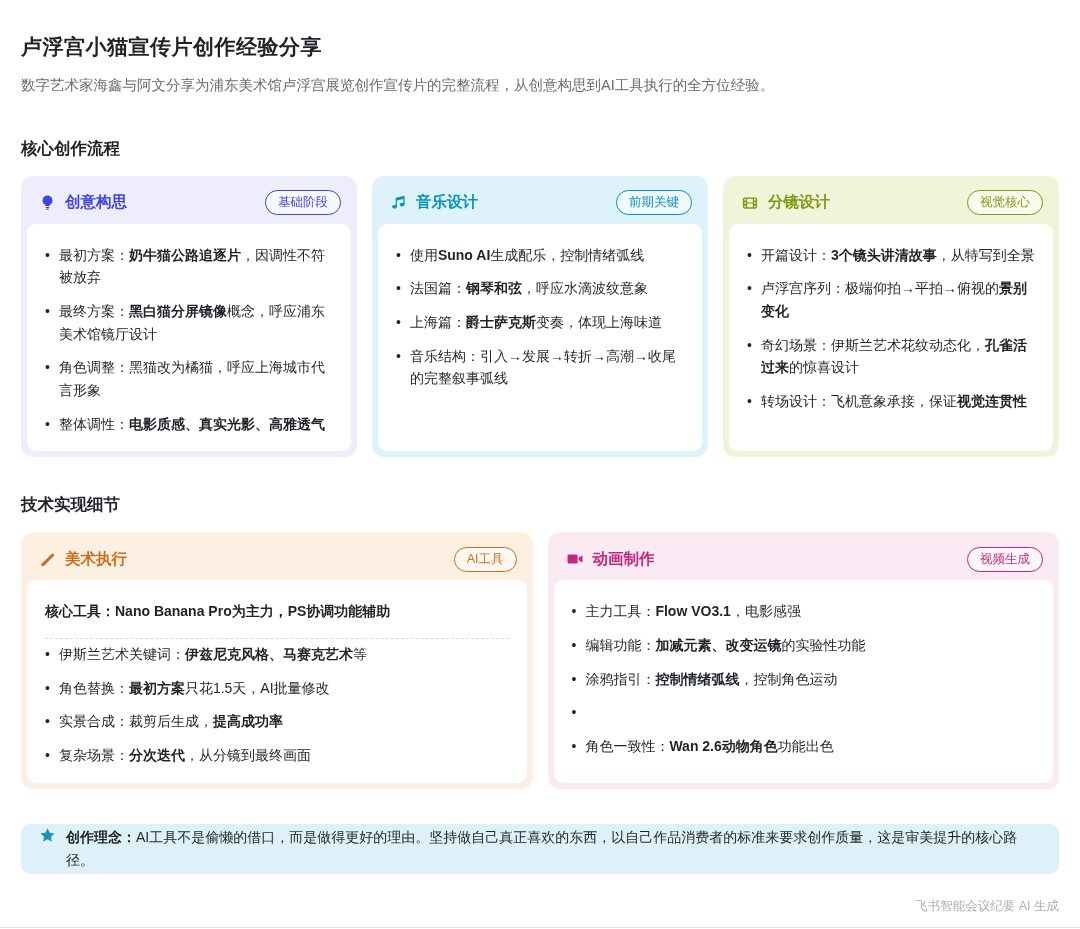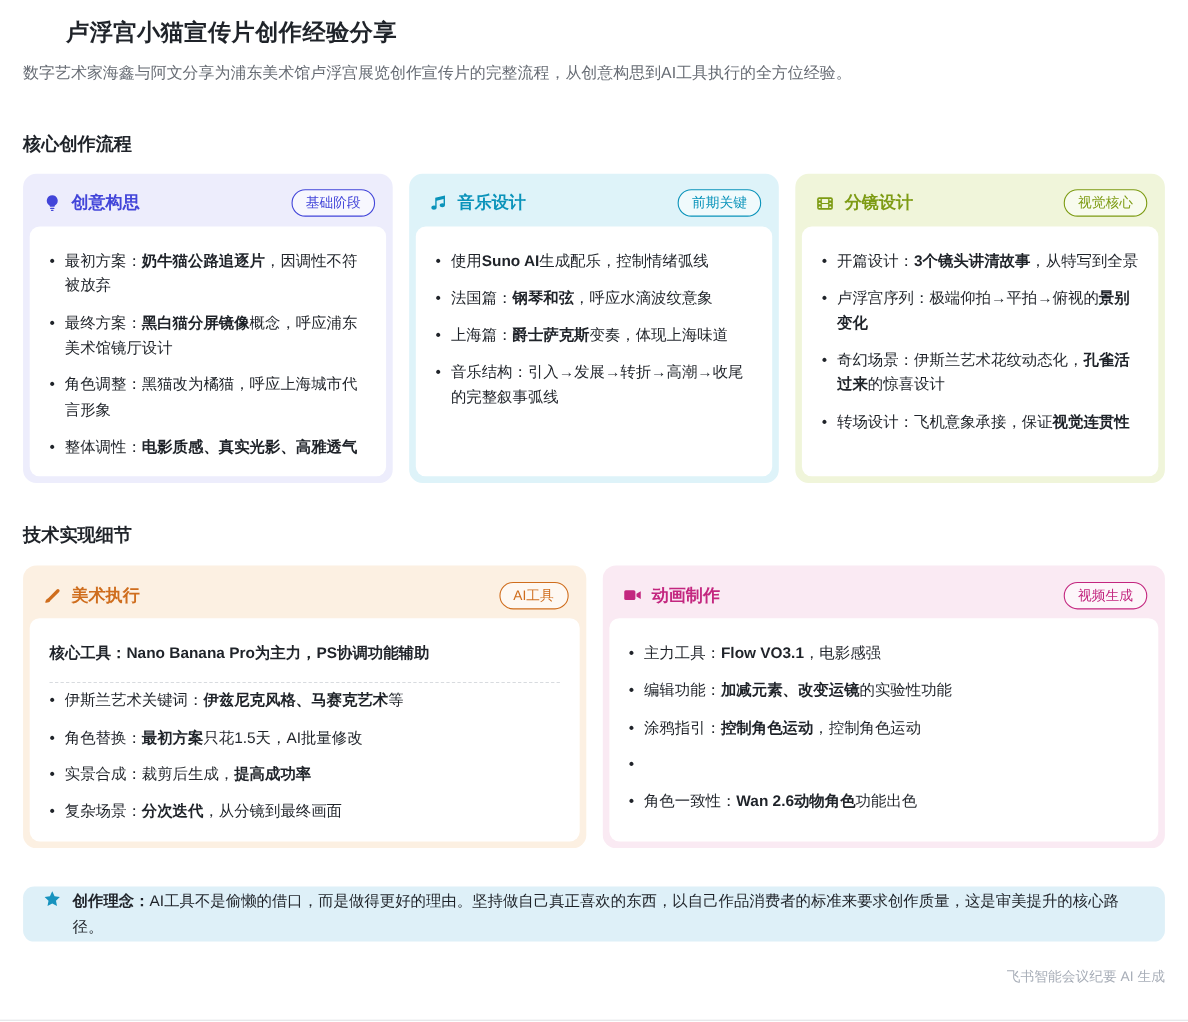--- a/index.html
+++ b/index.html
@@ -11,25 +11,24 @@
   .page {
     position: relative;
     width: 1080px;
     height: 929px;
     background: #ffffff;
     overflow: hidden;
   }
   .content { padding: 0 21px; }
 
   .page-title {
-    padding-top: 15px;
+    padding-top: 33px;
     font-size: 21px;
     font-weight: 700;
     letter-spacing: .5px;
-    margin-left: 39px;
   }
   .page-subtitle {
     margin-top: 14px;
     font-size: 14.5px;
     color: #676c74;
     line-height: 1.5;
   }
   .section-title {
     font-size: 16.5px;
     font-weight: 700;
@@ -297,21 +296,21 @@
               <li>
                 <span class="dot">•</span>
                 <span><span>主力工具：</span><span class="seg-b">Flow VO3.1</span><span>，电影感强</span></span>
               </li>
               <li>
                 <span class="dot">•</span>
                 <span><span>编辑功能：</span><span class="seg-b">加减元素、改变运镜</span><span>的实验性功能</span></span>
               </li>
               <li>
                 <span class="dot">•</span>
-                <span><span>涂鸦指引：</span><span class="seg-b">控制角色运动</span><span>，控制角色运动</span></span>
+                <span><span>涂鸦指引：</span><span class="seg-b">控制情绪弧线</span><span>，控制角色运动</span></span>
               </li>
               <li>
                 <span class="dot">•</span>
               </li>
               <li>
                 <span class="dot">•</span>
                 <span><span>角色一致性：</span><span class="seg-b">Wan 2.6动物角色</span><span>功能出色</span></span>
               </li>
             </ul>
           </div>

